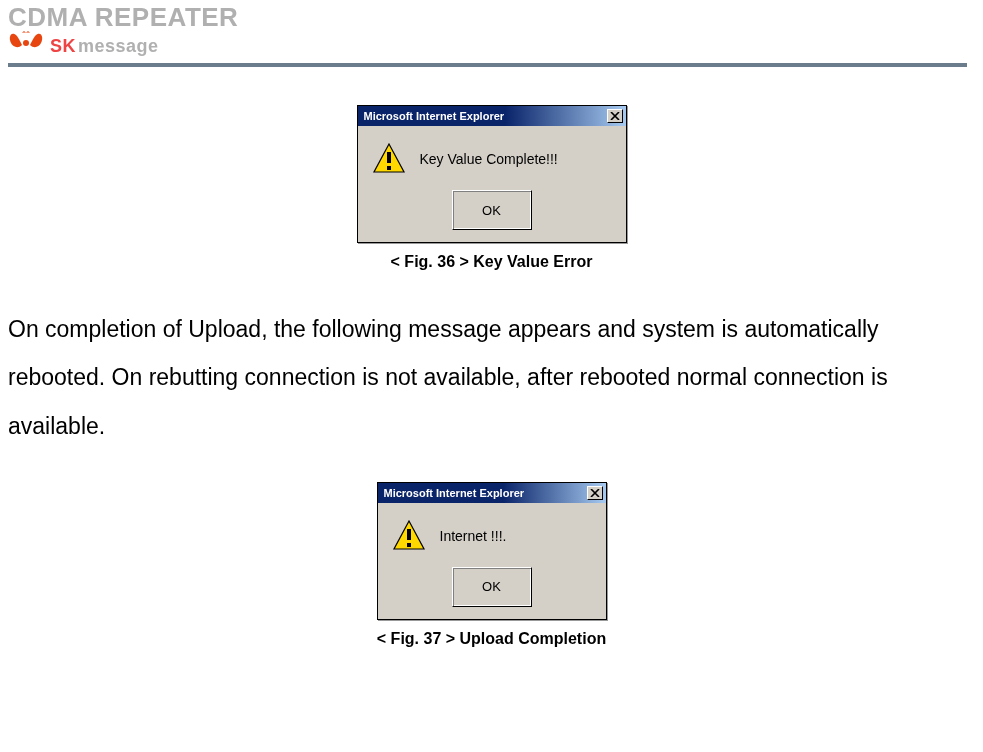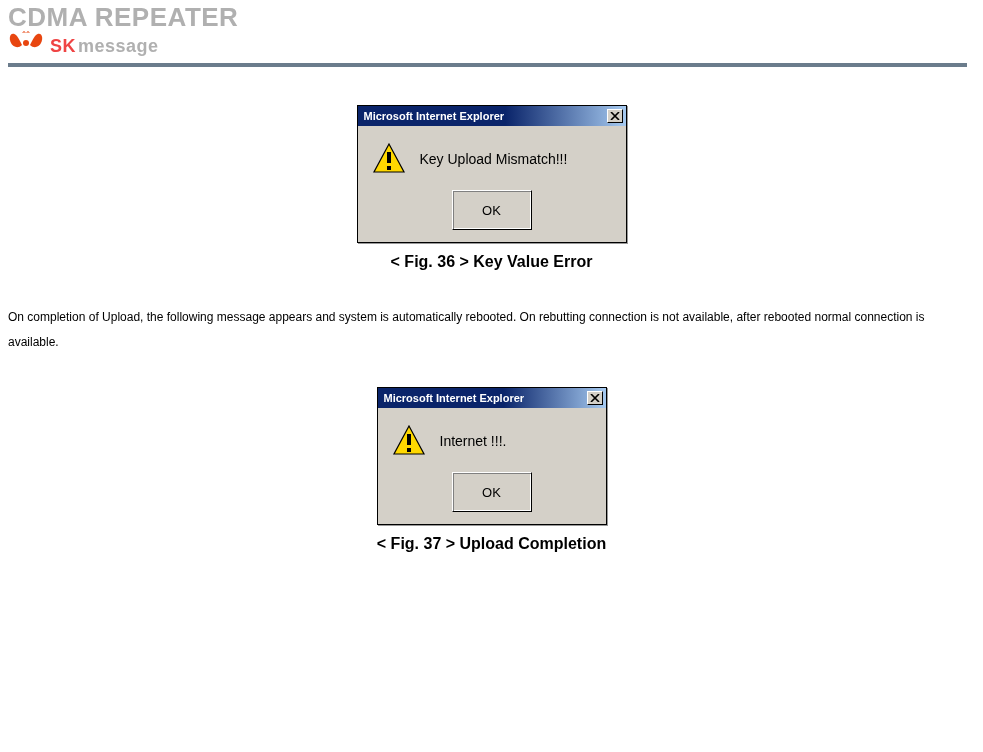--- a/index.html
+++ b/index.html
@@ -127,21 +127,21 @@
     background: #d4d0c8;
     border: 1px solid #000;
     border-top-color: #fff;
     border-left-color: #fff;
     box-shadow: 1px 1px 0 #808080 inset, -1px -1px 0 #fff inset;
     font-size: 13px;
     cursor: pointer;
   }
 
   .body-text {
-    font-size: 12px;
+    font-size: 23px;
     line-height: 2.1;
     color: #000;
     margin: 6px 0 32px 0;
   }
 
 </style>
 </head>
 <body>
 
 <div class="doc-header">
@@ -176,21 +176,21 @@
         </span>
       </div>
       <div class="ie-body">
         <span class="warn-icon">
           <svg viewBox="0 0 34 34" width="34" height="34">
             <polygon points="17,2 32,30 2,30" fill="#ffd800" stroke="#000" stroke-width="1.2"></polygon>
             <rect x="15" y="10" width="4" height="11" fill="#000"></rect>
             <rect x="15" y="24" width="4" height="4" fill="#000"></rect>
           </svg>
         </span>
-        <span class="ie-msg">Key Upload Mismatch!!!</span>
+        <span class="ie-msg">Key Value Complete!!!</span>
       </div>
       <div class="ie-btnrow">
         <button class="ie-ok">OK</button>
       </div>
     </div>
     <div class="figure-caption">&lt; Fig. 36 &gt; Key Value Error</div>
   </div>
 
   <p class="body-text">On completion of Upload, the following message appears and system is automatically rebooted. On rebutting connection is not available, after rebooted normal connection is available.</p>
 

